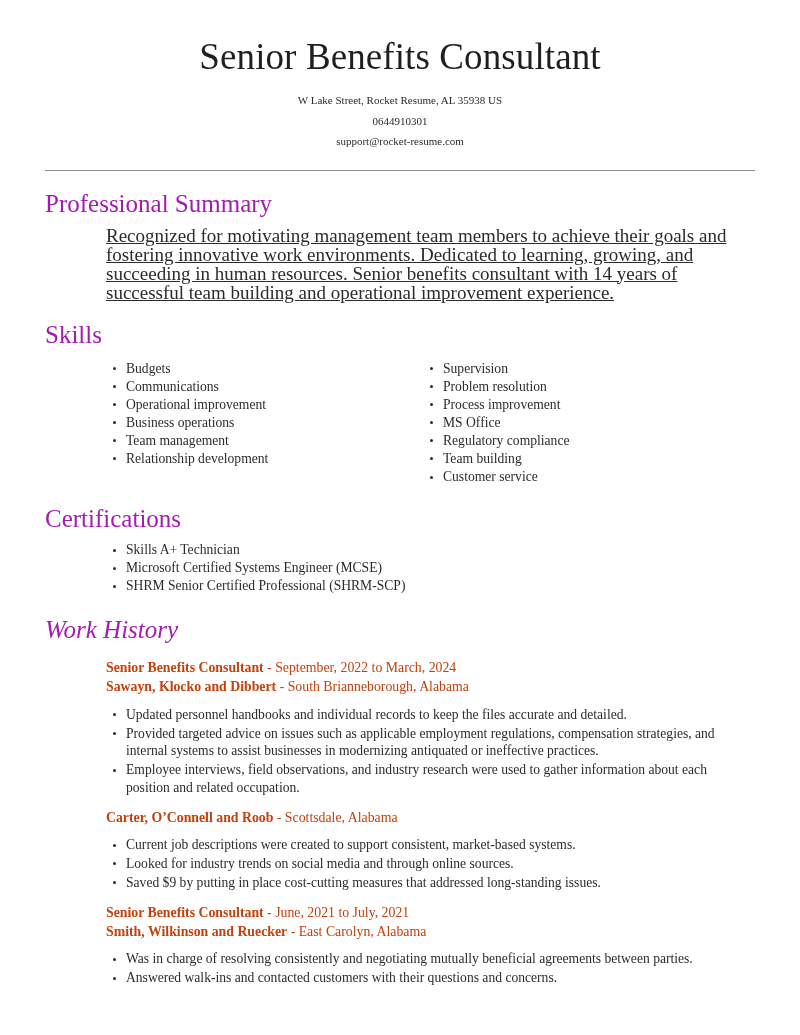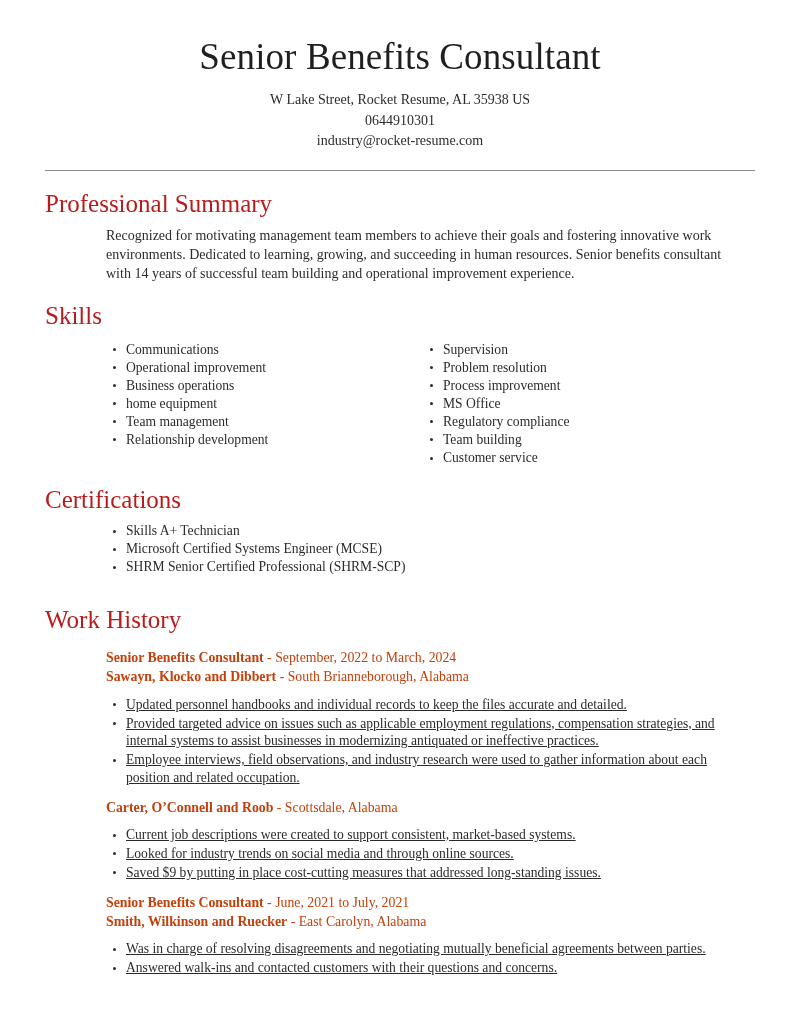--- a/index.html
+++ b/index.html
@@ -30,51 +30,53 @@
   }
   .name-title {
     font-size: 37px;
     line-height: 46px;
     font-weight: normal;
     letter-spacing: 0.1px;
     color: #1f1f1f;
     margin: 0 0 10px 0;
   }
   .contact-line {
-    font-size: 14px;
+    font-size: 11px;
     line-height: 20.5px;
     color: #2b2b2b;
   }
   .divider {
     height: 1px;
     background: #8a8a8a;
     margin: 18px 45px 0 45px;
   }
 
   
   .section {
     padding: 0 45px;
   }
   .section-heading {
     font-size: 25px;
     line-height: 32px;
     font-weight: normal;
-    color: #b91c1c;
+    color: #a21caf;
     margin: 17px 0 6px 0;
   }
   .section-heading.work {
-    margin-top: 28px;
+    margin-top: 19px;
+    font-style: italic;
   }
   .body-text {
-    font-size: 14px;
+    font-size: 19px;
     line-height: 19px;
     color: #2b2b2b;
     margin: 0 0 0 61px;
     padding-right: 6px;
     text-align: left;
+    text-decoration: underline;
   }
 
   
   ul.bullets {
     list-style: none;
     margin: 3px 0 0 0;
     padding: 0;
   }
   ul.bullets li {
     position: relative;
@@ -127,55 +129,54 @@
   }
   .job-line .strong {
     font-weight: bold;
   }
   .job-line .meta {
     font-weight: normal;
   }
   .job ul.bullets {
     margin-top: 9px;
     margin-left: 7px;
-    text-decoration: underline;
   }
   .job ul.bullets li {
     line-height: 17.8px;
     margin-bottom: 1px;
     padding-right: 4px;
   }
 </style>
 </head>
 <body>
 
 <div class="page">
 
   <div class="header">
     <h1 class="name-title">Senior Benefits Consultant</h1>
     <div class="contact-line">W Lake Street, Rocket Resume, AL 35938 US</div>
     <div class="contact-line">0644910301</div>
-    <div class="contact-line">industry@rocket-resume.com</div>
+    <div class="contact-line">support@rocket-resume.com</div>
   </div>
   <div class="divider"></div>
 
   <div class="section">
     <h2 class="section-heading">Professional Summary</h2>
     <p class="body-text">Recognized for motivating management team members to achieve their goals and fostering innovative work environments. Dedicated to learning, growing, and succeeding in human resources. Senior benefits consultant with 14 years of successful team building and operational improvement experience.</p>
   </div>
 
   <div class="section">
     <h2 class="section-heading">Skills</h2>
     <div class="skills-wrap">
       <div class="skills-col">
         <ul class="bullets" id="skills-left">
+            <li>Budgets</li>
             <li>Communications</li>
             <li>Operational improvement</li>
             <li>Business operations</li>
-            <li>home equipment</li>
             <li>Team management</li>
             <li>Relationship development</li>
           </ul>
       </div>
       <div class="skills-col second">
         <ul class="bullets" id="skills-right">
             <li>Supervision</li>
             <li>Problem resolution</li>
             <li>Process improvement</li>
             <li>MS Office</li>
@@ -215,20 +216,20 @@
           <ul class="bullets">
             <li>Current job descriptions were created to support consistent, market-based systems.</li>
             <li>Looked for industry trends on social media and through online sources.</li>
             <li>Saved $9 by putting in place cost-cutting measures that addressed long-standing issues.</li>
           </ul>
         </div>
         <div class="job">
           <div class="job-line"><span class="strong">Senior Benefits Consultant</span><span class="meta"> - June, 2021 to July, 2021</span></div>
           <div class="job-line"><span class="strong">Smith, Wilkinson and Ruecker</span><span class="meta"> - East Carolyn, Alabama</span></div>
           <ul class="bullets">
-            <li>Was in charge of resolving disagreements and negotiating mutually beneficial agreements between parties.</li>
+            <li>Was in charge of resolving consistently and negotiating mutually beneficial agreements between parties.</li>
             <li>Answered walk-ins and contacted customers with their questions and concerns.</li>
           </ul>
         </div>
       </div>
   </div>
 
 </div>
 
 </body></html>

